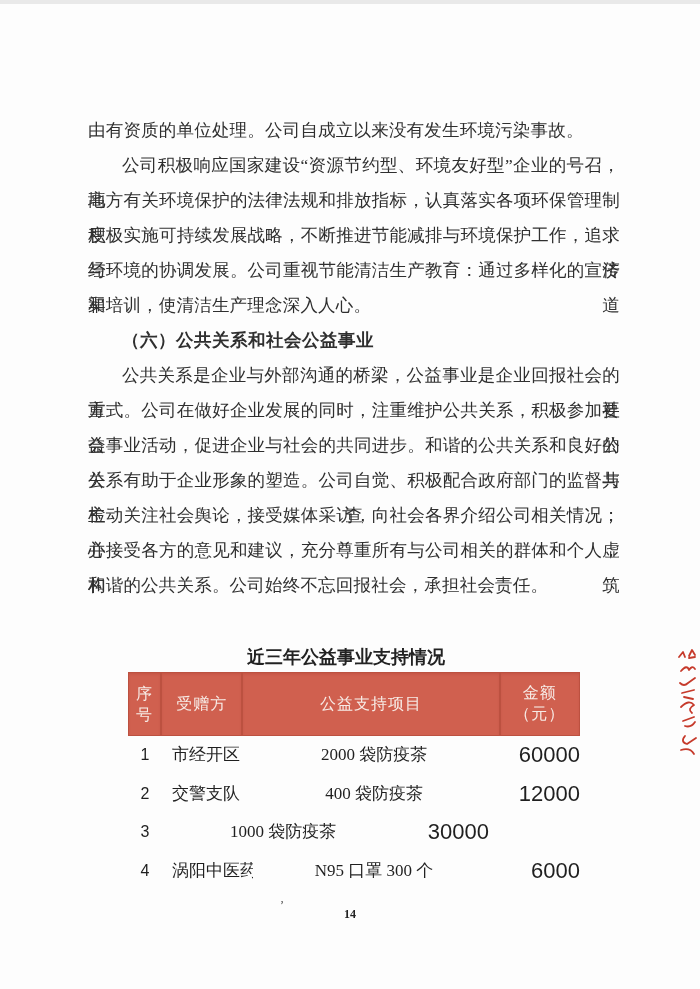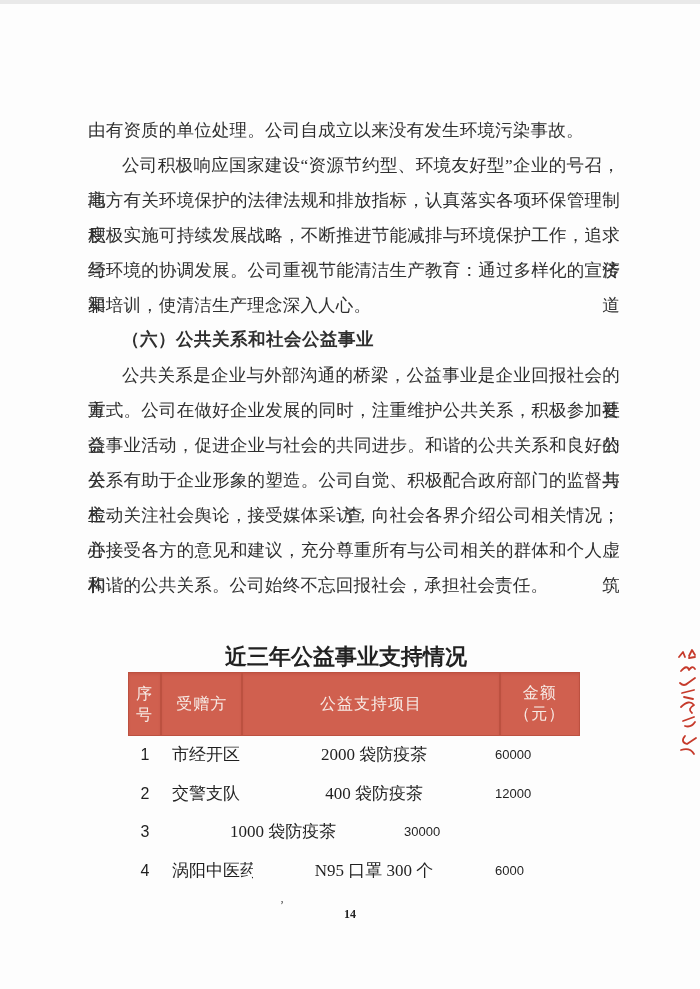--- a/index.html
+++ b/index.html
@@ -11,27 +11,27 @@
   }
   
   .text-block{position:absolute;left:88px;top:109px;width:532px;}
   .line{
     height:35px;line-height:35px;font-size:17.5px;
     text-align:left;letter-spacing:.2px;
   }
   .line.j{text-align:justify;text-align-last:justify;}
   .line.ind{text-indent:34px;}
   .line.h{
-    font-family:Liberation Mono, monospace;
+    font-family:Liberation Sans, sans-serif;
     font-weight:700;letter-spacing:.5px;
   }
   
   .table-title{
     position:absolute;top:642px;left:0;width:692px;text-align:center;
-    font-size:22px;line-height:22px;font-weight:600;color:#222;
+    font-size:18px;line-height:22px;font-weight:600;color:#222;
     font-family:"Liberation Sans","DejaVu Sans",sans-serif;
   }
   
   .donation-table{position:absolute;left:128px;top:668px;width:452px;}
   .thead{display:flex;}
   .th{
     box-sizing:border-box;height:64px;
     display:flex;align-items:center;justify-content:center;text-align:center;
     background:#d0604f;color:#f7ebe6;
     font-family:"Liberation Sans","DejaVu Sans",sans-serif;
@@ -41,21 +41,21 @@
   .thead > .th:nth-child(1){width:34px;padding:0 8px;line-height:21px;}
   .thead > .th:nth-child(2){width:86px;}
   .thead > .th:nth-child(3){width:272px;}
   .thead > .th:nth-child(4){width:85px;}
   .tbody{margin-top:0;}
   .tr{display:flex;gap:5px;height:38.5px;line-height:38.5px;font-size:17px;color:#1f1f1f;}
   .td{box-sizing:border-box;overflow:hidden;white-space:nowrap;}
   .td.c1{width:34px;text-align:center;font-family:"Liberation Sans","DejaVu Sans",sans-serif;font-size:16px;}
   .td.c2{width:86px;text-align:left;padding-left:5px;}
   .td.c3{width:232px;text-align:center;}
-  .td.c4{width:85px;text-align:left;font-family:"Liberation Sans","DejaVu Sans",sans-serif;font-size:13px;}
+  .td.c4{width:85px;text-align:right;font-family:"Liberation Sans","DejaVu Sans",sans-serif;font-size:22px;}
   
   .footer-page{
     position:absolute;top:902px;left:0;width:700px;text-align:center;
     font-size:12px;line-height:16px;font-weight:700;color:#222;
   }
   .stray-mark{
     position:absolute;left:280px;top:894px;font-size:12px;color:#444;
   }
   
   .red-scribble{position:absolute;left:677px;top:644px;}

